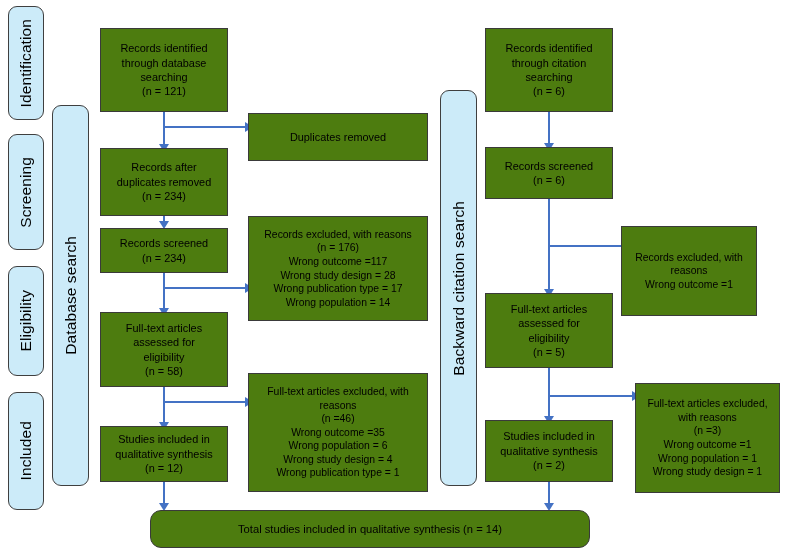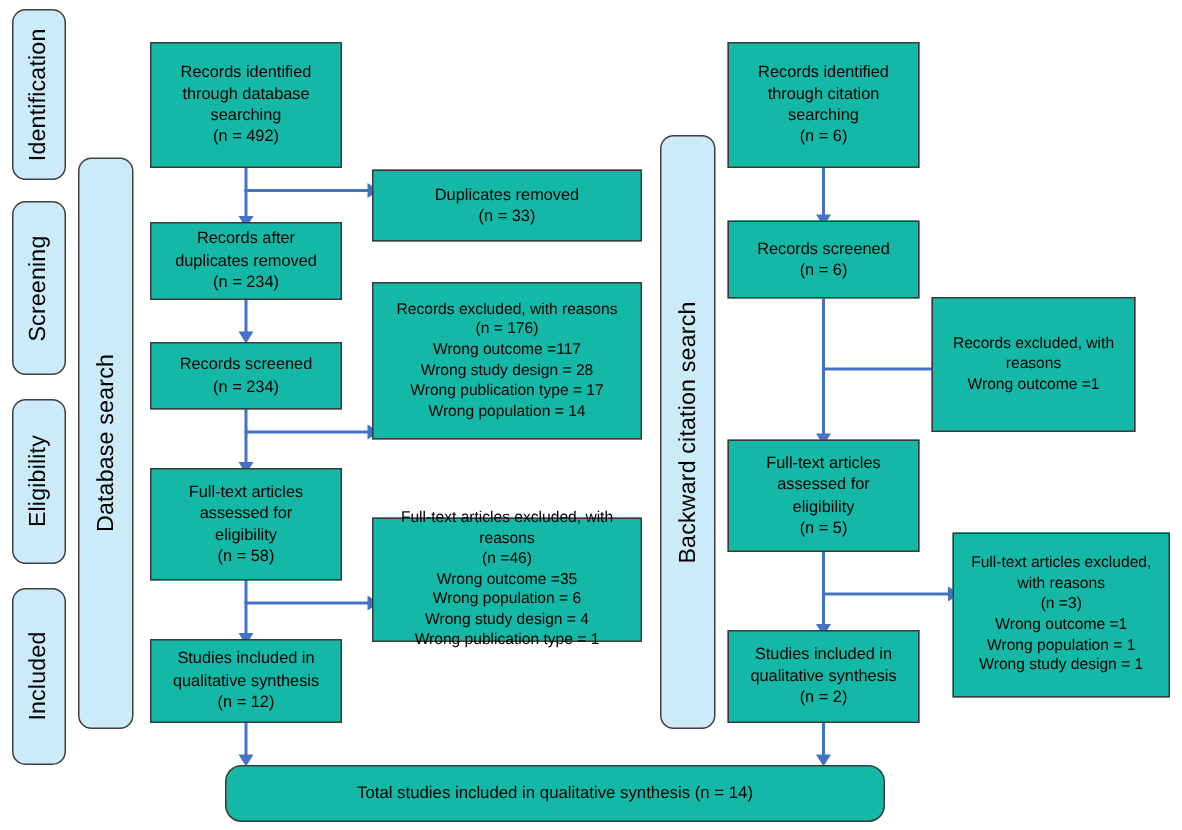--- a/index.html
+++ b/index.html
@@ -36,33 +36,33 @@
     transform: rotate(180deg);
     font-size: 15.5px;
     letter-spacing: 0.1px;
     white-space: nowrap;
     line-height: 1;
   }
 
   
   .box {
     position: absolute;
-    background: #14b8a6;
+    background: #4d7c0f;
     border: 1.7px solid #3A3A3A;
     box-sizing: border-box;
     display: flex;
     align-items: center;
     justify-content: center;
     text-align: center;
     padding: 2px 4px;
     font-size: 10.9px;
     line-height: 1.32;
   }
   .box .inner { width: 100%; }
-  .box.small { font-size: 10.4px; line-height: 1.30; }
+  .box.small { font-size: 10.4px; line-height: 1.30; margin-top: 28px; }
   .box.total { font-size: 11.2px; }
 
   
   .vline, .hline {
     position: absolute;
     background: #4472C4;
   }
   .vline { width: 2px; }
   .hline { height: 2px; }
 
@@ -145,25 +145,25 @@
   <div class="arrow-right" style="left:632px; top:391px;"></div>
 
   <div class="vline" style="left:548px; top:481px; height:26px;"></div>
   <div class="arrow-down" style="left:544px; top:503px;"></div>
 
   <div class="box" style="left:100px; top:28px; width:128px; height:84px;">
     <div class="inner">
       <div>Records identified</div>
       <div>through database</div>
       <div>searching</div>
-      <div>(n =   492)</div>
-    </div>
-  </div>
-
-  <div class="box" style="left:100px; top:148px; width:128px; height:52px;">
+      <div>(n =   121)</div>
+    </div>
+  </div>
+
+  <div class="box" style="left:100px; top:148px; width:128px; height:68px;">
     <div class="inner">
       <div>Records after</div>
       <div>duplicates removed</div>
       <div>(n = 234)</div>
     </div>
   </div>
 
   <div class="box" style="left:100px; top:228px; width:128px; height:45px;">
     <div class="inner">
       <div>Records screened</div>
@@ -184,36 +184,35 @@
     <div class="inner">
       <div>Studies included in</div>
       <div>qualitative synthesis</div>
       <div>(n = 12)</div>
     </div>
   </div>
 
   <div class="box" style="left:248px; top:113px; width:180px; height:48px;">
     <div class="inner">
       <div>Duplicates removed</div>
-      <div>(n = 33)</div>
     </div>
   </div>
 
   <div class="box small" style="left:248px; top:188px; width:180px; height:105px;">
     <div class="inner">
       <div>Records excluded, with reasons</div>
       <div>(n = 176)</div>
       <div>Wrong outcome =117</div>
       <div>Wrong study design = 28</div>
       <div>Wrong publication type = 17</div>
       <div>Wrong population = 14</div>
     </div>
   </div>
 
-  <div class="box small" style="left:248px; top:345px; width:180px; height:83px;justify-content:flex-end;">
+  <div class="box small" style="left:248px; top:345px; width:180px; height:119px;justify-content:flex-end;">
     <div class="inner">
       <div>Full-text articles excluded, with</div>
       <div>reasons</div>
       <div>(n =46)</div>
       <div>Wrong outcome =35</div>
       <div>Wrong population = 6</div>
       <div>Wrong study design = 4</div>
       <div>Wrong publication type = 1</div>
     </div>
   </div>

